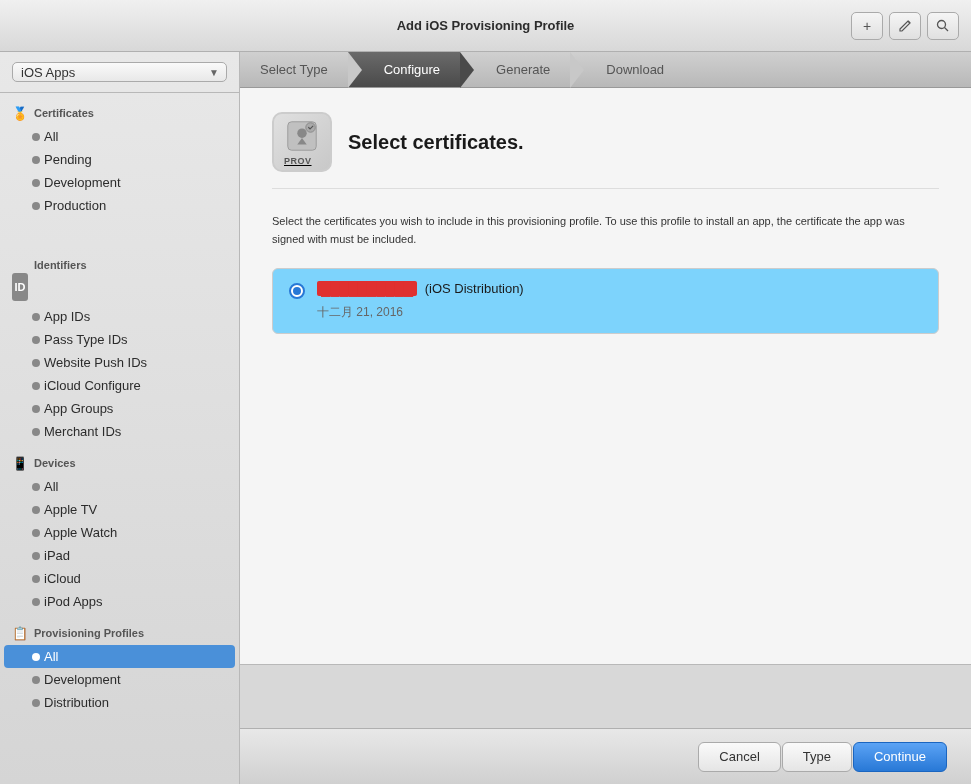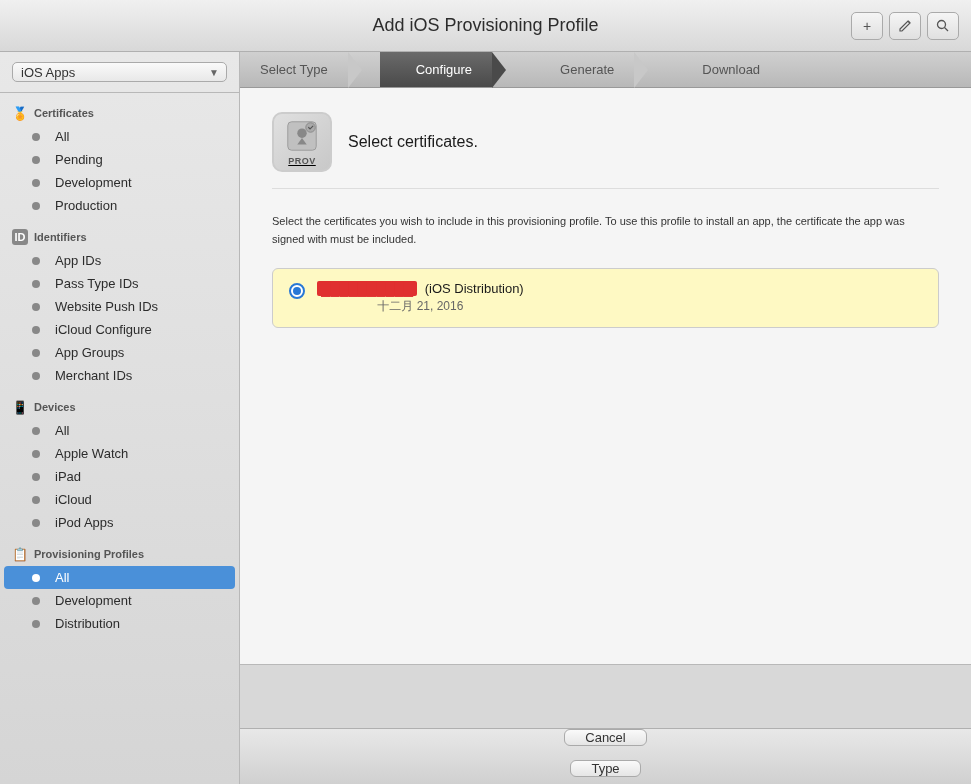--- a/index.html
+++ b/index.html
@@ -17,22 +17,22 @@
       background: linear-gradient(to bottom, #f0f0f0, #d8d8d8);
       border-bottom: 1px solid #b0b0b0;
       height: 52px;
       display: flex;
       align-items: center;
       justify-content: center;
       position: relative;
       padding: 0 12px;
     }
     .title-bar-title {
-      font-size: 18px;
-      font-weight: 400;
+      font-size: 13px;
+      font-weight: 700;
       color: #2c2c2c;
     }
     .title-bar-buttons {
       position: absolute;
       right: 12px;
       display: flex;
       gap: 6px;
     }
     .title-bar-btn {
       width: 32px;
@@ -115,21 +115,21 @@
       color: #666;
     }
 
     .sidebar-item {
       display: flex;
       align-items: center;
       padding: 4px 12px 4px 28px;
       cursor: pointer;
       color: #2c2c2c;
       font-size: 13px;
-      gap: 15px;
+      gap: 4px;
       border-radius: 4px;
       margin: 0 4px;
     }
     .sidebar-item.active {
       background: #4a90d9;
       color: white;
       border-radius: 4px;
     }
     .sidebar-item.active .item-dot {
       background: white;
@@ -150,21 +150,20 @@
       background: #f0f0f0;
     }
 
     
     .step-bar {
       display: flex;
       background: linear-gradient(to bottom, #d0d0d0, #b8b8b8);
       border-bottom: 1px solid #999;
       height: 36px;
       align-items: stretch;
-      gap: 32px;
     }
     .step-item {
       display: flex;
       align-items: center;
       padding: 0 20px 0 30px;
       font-size: 13px;
       font-weight: 500;
       color: #555;
       position: relative;
       cursor: pointer;
@@ -221,21 +220,20 @@
       background: linear-gradient(135deg, #e0e0e0, #c8c8c8);
       display: flex;
       align-items: center;
       justify-content: center;
       flex-shrink: 0;
       position: relative;
     }
     .prov-icon-inner {
       display: flex;
       flex-direction: column;
-      align-items: center;
       justify-content: center;
       text-decoration: underline;
     }
     .prov-icon svg {
       width: 36px;
       height: 36px;
     }
     .prov-label {
       font-size: 9px;
       font-weight: 700;
@@ -248,21 +246,21 @@
       font-size: 11px;
       color: #333;
       line-height: 1.6;
       margin-bottom: 20px;
     }
 
     
     .cert-list {
       border: 1px solid #ccc;
       border-radius: 6px;
-      background: #fef9c3;
+      background: #7dd3fc;
       overflow: hidden;
     }
     .cert-item {
       display: flex;
       align-items: flex-start;
       padding: 12px 16px;
       gap: 12px;
       border-bottom: 1px solid #eee;
     }
     .cert-item:last-child { border-bottom: none; }
@@ -301,46 +299,44 @@
       color: #e03030;
       border-radius: 2px;
       padding: 0 4px;
       margin-right: 4px;
       font-size: 13px;
       user-select: none;
     }
     .cert-date {
       font-size: 12px;
       color: #666;
-      margin-top: 2px;
-      text-align: center;
+      margin-top: 8px;
     }
 
     
     .bottom-gray {
       height: 120px;
       background: #d8d8d8;
       border-top: 1px solid #b8b8b8;
     }
 
     
     .footer-bar {
       position: absolute;
       bottom: 0;
       left: 0;
       right: 0;
       height: 56px;
       background: linear-gradient(to bottom, #e8e8e8, #d0d0d0);
       border-top: 1px solid #b0b0b0;
       display: flex;
       align-items: center;
-      justify-content: space-between;
+      justify-content: flex-end;
       padding: 0 24px;
-      gap: 14px;
-      flex-direction: column;
+      gap: 1px;
     }
     .btn {
       height: 30px;
       padding: 0 20px;
       border-radius: 6px;
       font-size: 13px;
       cursor: pointer;
       border: 1px solid;
       font-weight: 500;
     }
@@ -419,21 +415,21 @@
     <div class="sidebar-item">
       <span class="item-dot"></span>
       <span>Development</span>
     </div>
     <div class="sidebar-item">
       <span class="item-dot"></span>
       <span>Production</span>
     </div>
 
     <div class="sidebar-section-header">
-      <span class="section-icon" style="font-size:11px;background:#888;color:white;width:16px;height:16px;border-radius:3px;display:flex;align-items:center;justify-content:center;font-weight:700;">ID</span>
+      <span class="section-icon" style="font-size:11px;background:#888;color:white;width:16px;height:28px;border-radius:3px;display:flex;align-items:center;justify-content:center;font-weight:700;margin-top:44px;">ID</span>
       <span>Identifiers</span>
     </div>
     <div class="sidebar-item">
       <span class="item-dot"></span>
       <span>App IDs</span>
     </div>
     <div class="sidebar-item">
       <span class="item-dot"></span>
       <span>Pass Type IDs</span>
     </div>
@@ -454,20 +450,24 @@
       <span>Merchant IDs</span>
     </div>
 
     <div class="sidebar-section-header">
       <span class="section-icon">📱</span>
       <span>Devices</span>
     </div>
     <div class="sidebar-item">
       <span class="item-dot"></span>
       <span>All</span>
+    </div>
+    <div class="sidebar-item">
+      <span class="item-dot"></span>
+      <span>Apple TV</span>
     </div>
     <div class="sidebar-item">
       <span class="item-dot"></span>
       <span>Apple Watch</span>
     </div>
     <div class="sidebar-item">
       <span class="item-dot"></span>
       <span>iPad</span>
     </div>
     <div class="sidebar-item">
@@ -523,21 +523,21 @@
               <svg width="38" height="38" viewBox="0 0 38 38">
                 <rect x="4" y="4" width="30" height="30" rx="4" fill="#c0c0c0" stroke="#999" stroke-width="1"></rect>
                 <circle cx="19" cy="16" r="5" fill="#888"></circle>
                 <path d="M19 21 L14 28 L24 28 Z" fill="#888"></path>
                 <circle cx="28" cy="10" r="5" fill="#aaa" stroke="#888" stroke-width="1"></circle>
                 <path d="M26 10 L27.5 11.5 L30.5 8.5" stroke="#555" stroke-width="1.2" fill="none" stroke-linecap="round"></path>
               </svg>
               <div class="prov-label">PROV</div>
             </div>
           </div>
-          <div style="font-size:16px;font-weight:400;color:#1a1a1a;">Select certificates.</div>
+          <div style="font-size:20px;font-weight:700;color:#1a1a1a;">Select certificates.</div>
         </div>
 
         <p class="description-text">Select the certificates you wish to include in this provisioning profile. To use this profile to install an app, the certificate the app was signed with must be included.</p>
 
         <div class="cert-list">
           <div class="cert-item">
             <div class="cert-radio selected"></div>
             <div class="cert-info">
               <div class="cert-name">
                 <span class="cert-name-redacted">██████████</span>

